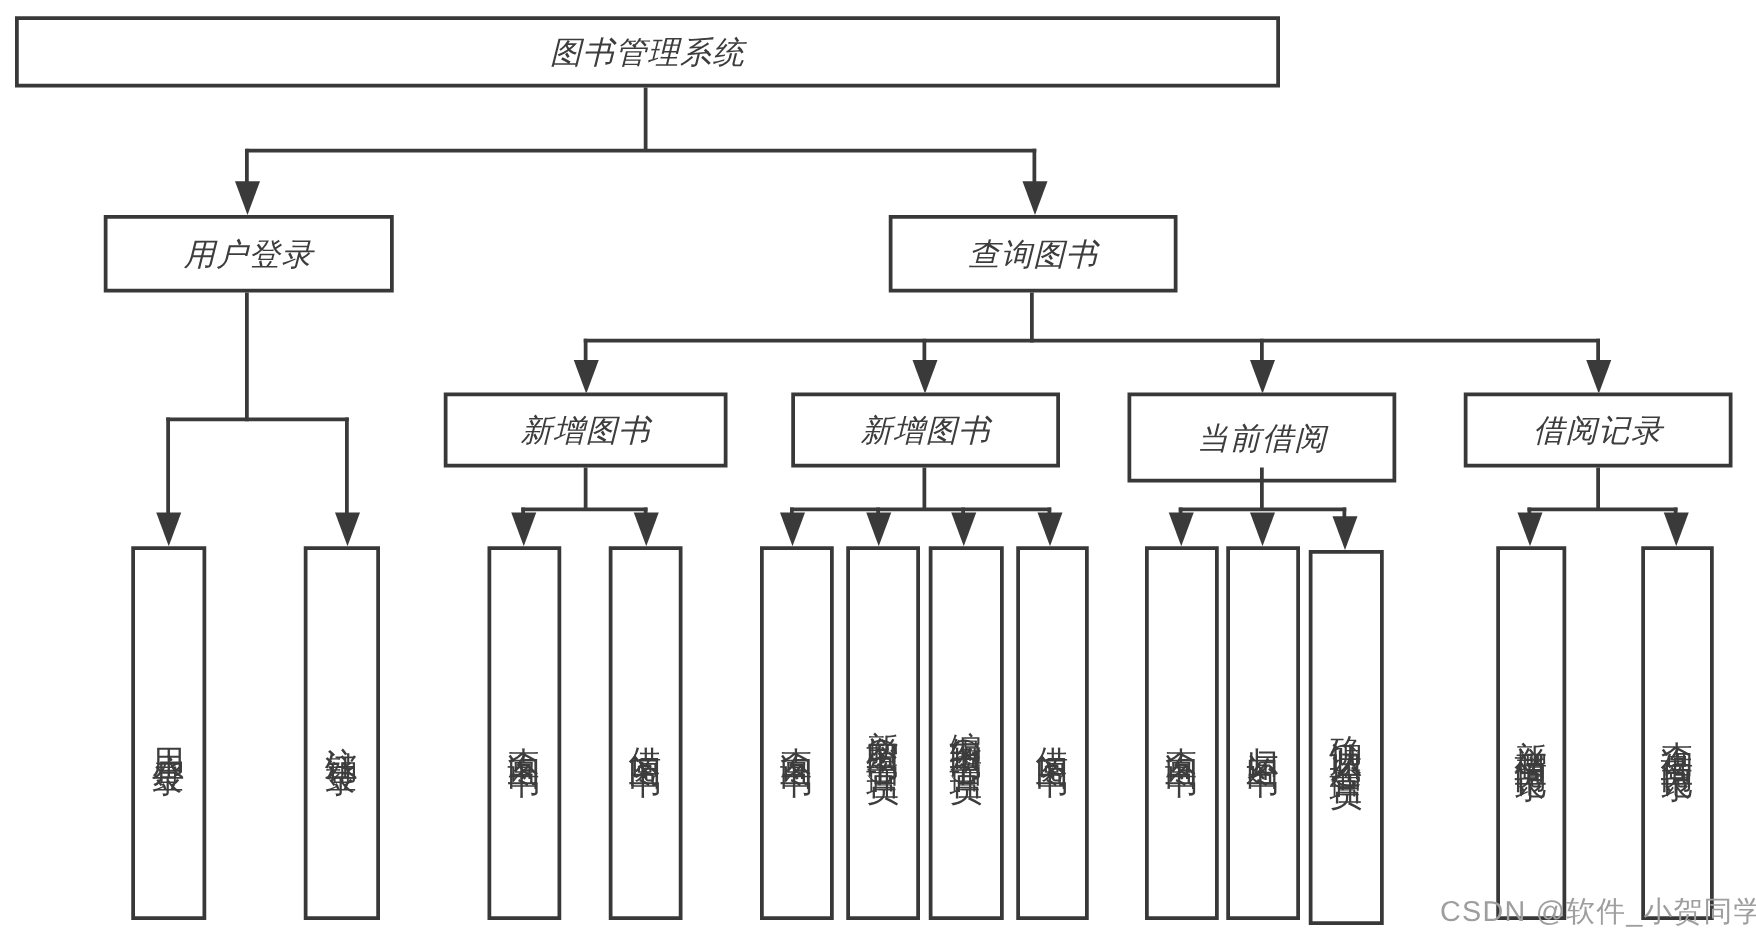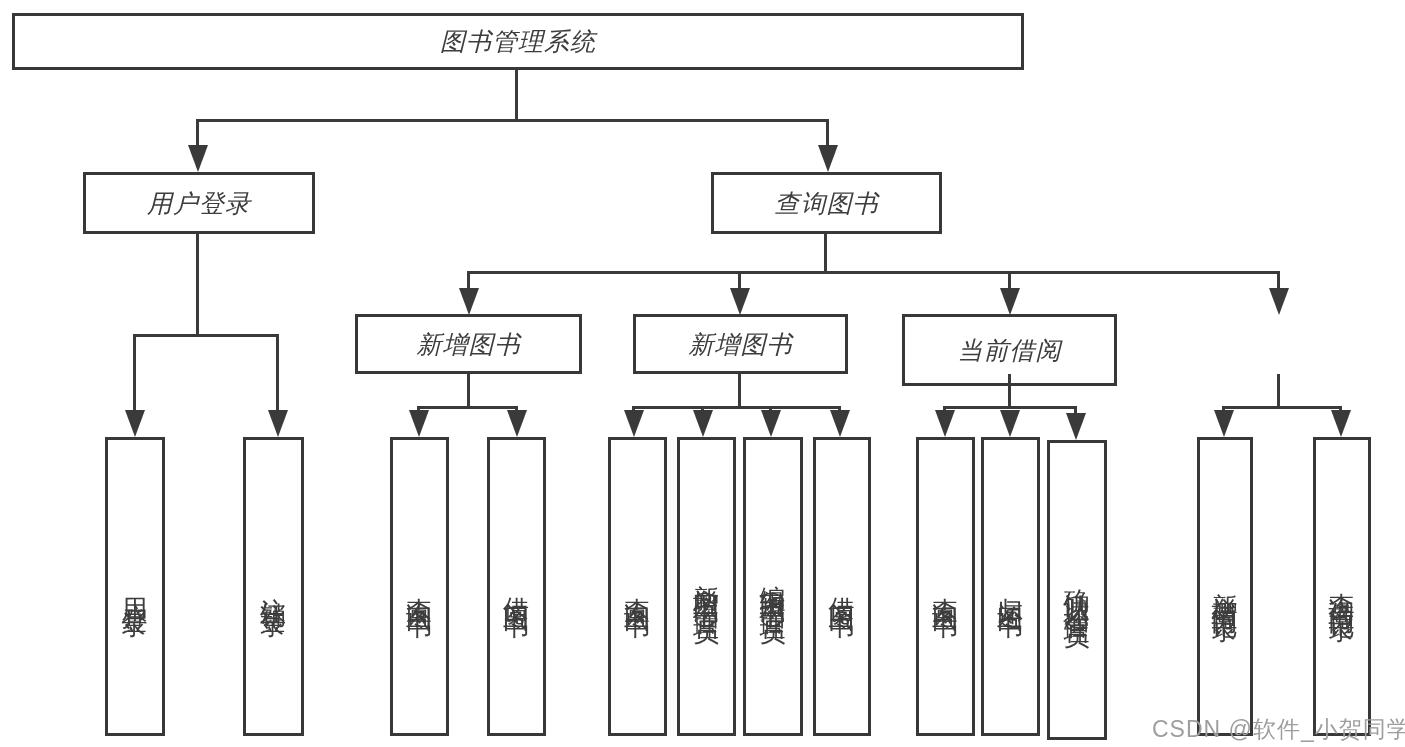--- a/index.html
+++ b/index.html
@@ -78,20 +78,23 @@
 
   <div class="box" style="left:355px;top:314px;width:227px;height:60px">
     <span class="hlabel">新增图书</span>
   </div>
   <div class="box" style="left:633px;top:314px;width:215px;height:60px">
     <span class="hlabel">新增图书</span>
   </div>
   <div class="box" style="left:902px;top:314px;width:215px;height:72px">
     <span class="hlabel">当前借阅</span>
   </div>
+  <div class="box" style="left:1171px;top:314px;width:215px;height:60px">
+    <span class="hlabel">借阅记录</span>
+  </div>
 
   <div class="line" style="left:467px;top:374px;width:3px;height:34px"></div>
   <div class="line" style="left:417px;top:406px;width:101px;height:3px"></div>
   <div class="line" style="left:417px;top:406px;width:3px;height:8px"></div>
   <div class="line" style="left:515px;top:406px;width:3px;height:8px"></div>
   <div class="arrow" style="left:409px;top:410px"></div>
   <div class="arrow" style="left:507px;top:410px"></div>
 
   <div class="line" style="left:738px;top:374px;width:3px;height:34px"></div>
   <div class="line" style="left:632px;top:406px;width:209px;height:3px"></div>

